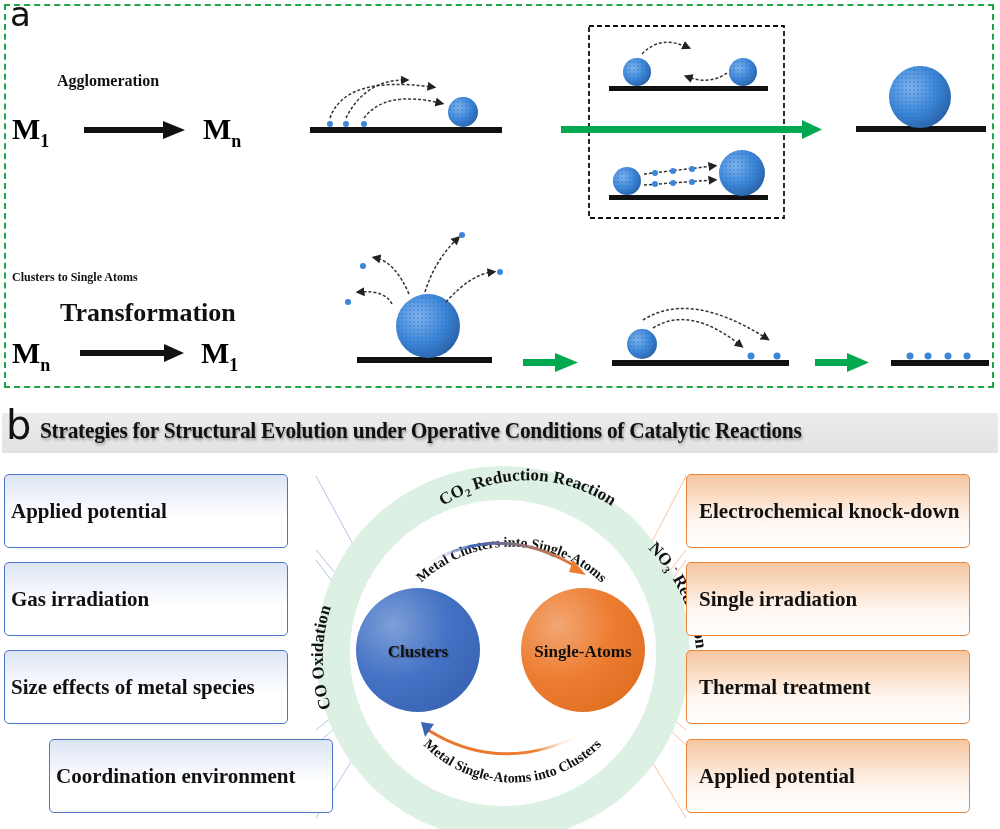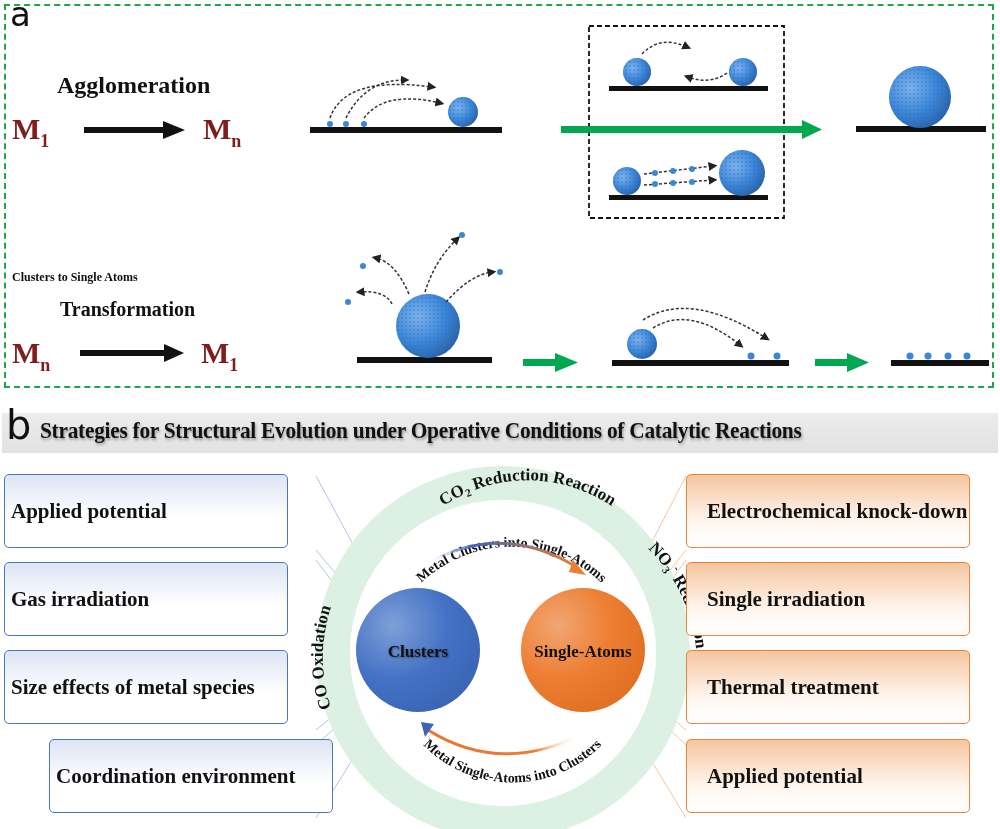--- a/index.html
+++ b/index.html
@@ -2,42 +2,42 @@
 <html><head>
 <meta charset="utf-8">
 <style>
   html, body { margin:0; padding:0; background:#ffffff; }
   body { width:1000px; height:829px; position:relative; overflow:hidden; font-family:"Liberation Serif", serif; }
   .abs { position:absolute; }
   .panel-a { left:4px; top:4px; width:990px; height:384px; border:2px dashed #1fa64a; box-sizing:border-box; }
   .label-a { left:10px; top:-6px; font-family:"DejaVu Sans", sans-serif; font-size:34px; color:#111; }
   .bold { font-weight:bold; color:#111; }
   .heading { font-size:20px; }
-  .mlabel { font-size:30px; font-weight:bold; color:#7f1d1d; }
+  .mlabel { font-size:30px; font-weight:bold; color:#000000; }
   .mlabel sub { font-size:18px; vertical-align:-8px; }
   .section-b { left:2px; top:413px; width:996px; height:40px; background:linear-gradient(#ececec,#e2e2e2); }
   .label-b { left:6px; top:402px; font-family:"DejaVu Sans", sans-serif; font-size:40px; color:#111; }
   .title-b { left:40px; top:418px; font-size:23px; font-weight:bold; letter-spacing:-0.3px; color:#111; text-shadow:1px 2px 3px rgba(0,0,0,0.35); font-family:"Liberation Serif", serif; transform:scaleX(0.93); transform-origin:left; white-space:nowrap; }
   .box { position:absolute; width:284px; height:74px; border-radius:5px; box-sizing:border-box; display:flex; align-items:center; padding-left:6px; font-size:21px; font-weight:bold; color:#111; }
   .box.blue { left:4px; border:1.5px solid #4a74c4; background:linear-gradient(#dde5f4, #ffffff 60%); }
-  .box.orange { left:686px; border:1.5px solid #e9853a; background:linear-gradient(#f6c6a0, #fff6ef 65%, #ffffff); padding-left:20px;font-family:Liberation Serif, serif; }
+  .box.orange { left:686px; border:1.5px solid #e9853a; background:linear-gradient(#f6c6a0, #fff6ef 65%, #ffffff); padding-left:12px;font-family:Liberation Serif, serif; }
   svg { position:absolute; left:0; top:0; }
 </style>
 </head>
 <body>
 
 <div class="abs panel-a"></div>
 <div class="abs label-a">a</div>
 
-<div class="abs bold heading" style="left:57px;top:72px;font-size:24px;">Agglomeration</div>
+<div class="abs bold heading" style="left:57px;top:72px;font-size:16px;">Agglomeration</div>
 <div class="abs mlabel" style="left:12px;top:112px;"><span>M</span><sub>1</sub></div>
 <div class="abs mlabel" style="left:203px;top:112px;"><span>M</span><sub>n</sub></div>
 
 <div class="abs bold" style="left:12px;top:270px;font-size:12px;white-space:nowrap;">Clusters to Single Atoms</div>
-<div class="abs bold" style="left:60px;top:298px;font-size:20px;">Transformation</div>
+<div class="abs bold" style="left:60px;top:298px;font-size:26px;">Transformation</div>
 <div class="abs mlabel" style="left:12px;top:336px;"><span>M</span><sub>n</sub></div>
 <div class="abs mlabel" style="left:201px;top:336px;"><span>M</span><sub>1</sub></div>
 
 <svg width="1000" height="400">
   <defs>
     <radialGradient id="sphere" cx="35%" cy="35%" r="70%">
       <stop offset="0%" stop-color="#7fb4ee"></stop>
       <stop offset="60%" stop-color="#3b86d8"></stop>
       <stop offset="100%" stop-color="#2a63a8"></stop>
     </radialGradient>

